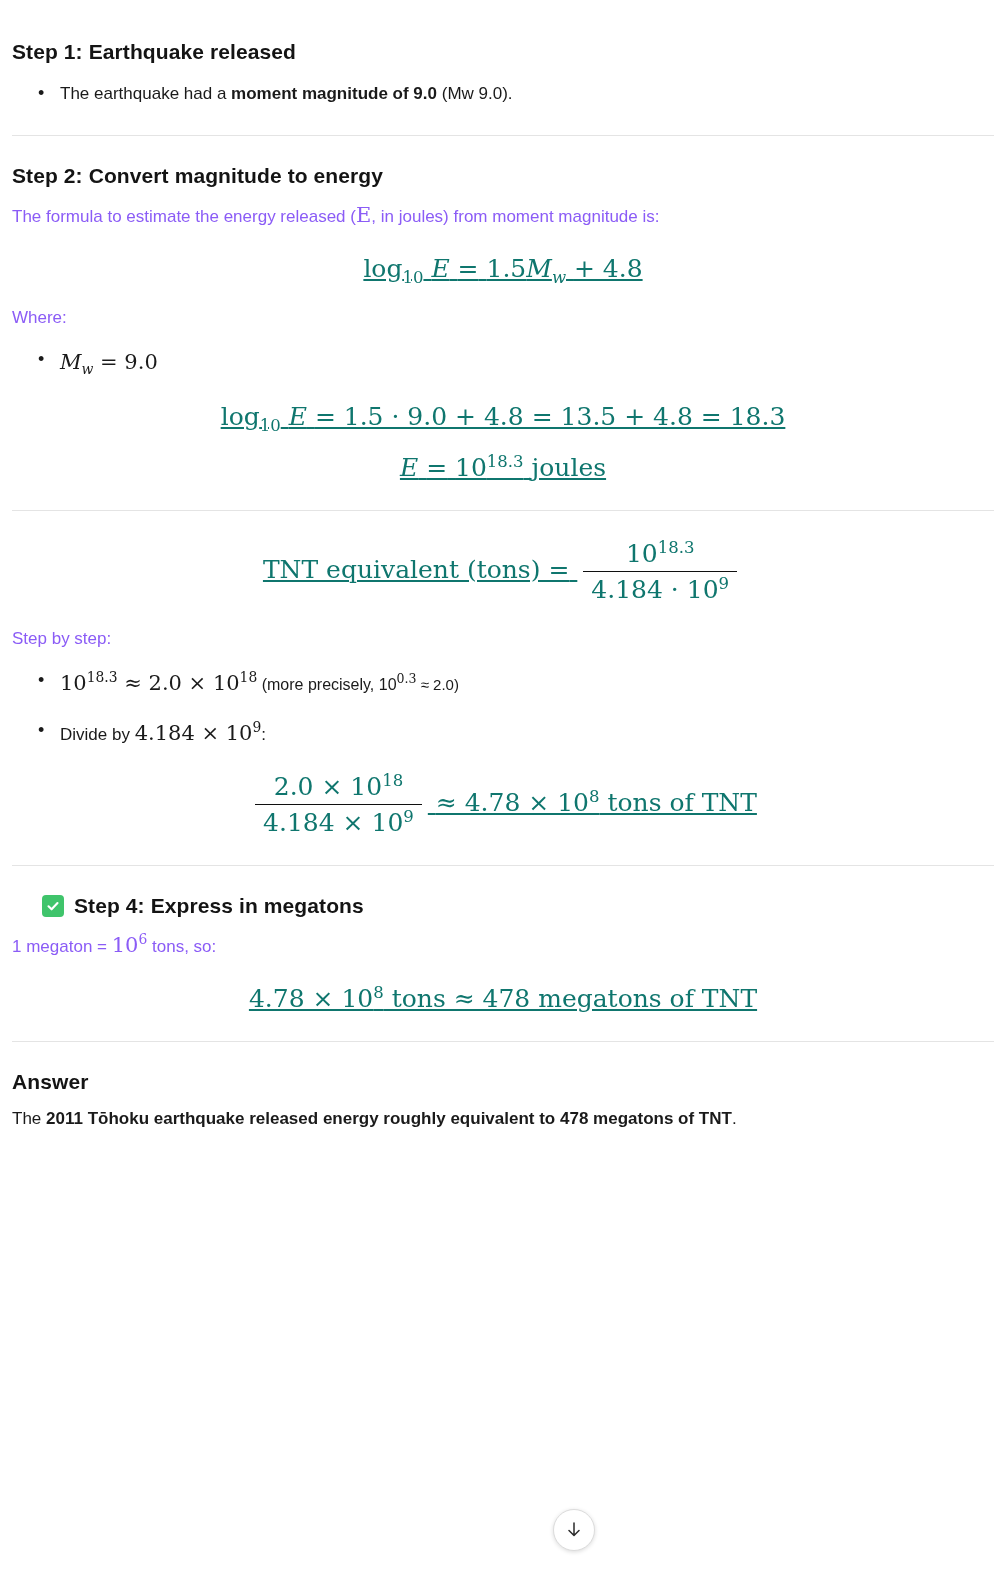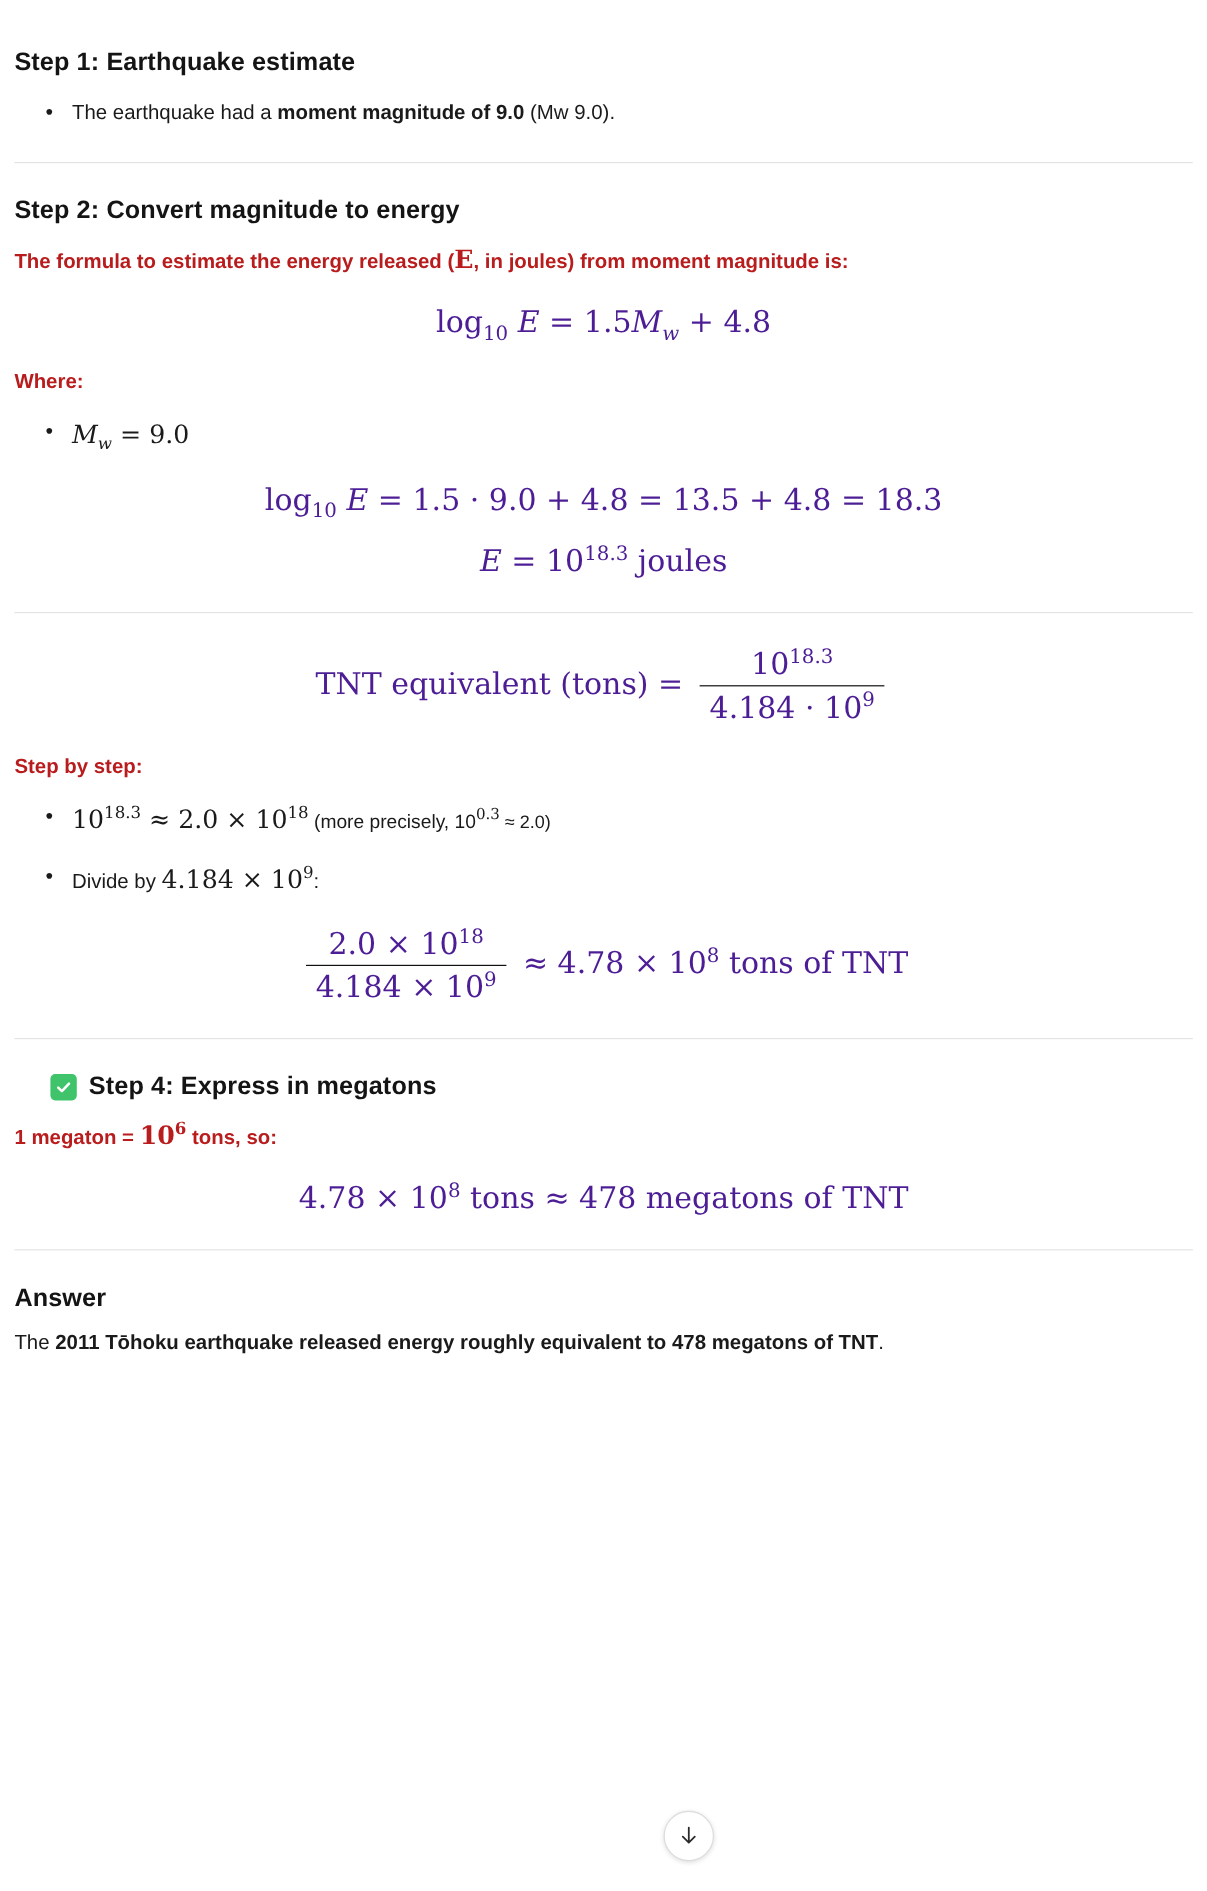--- a/index.html
+++ b/index.html
@@ -45,22 +45,21 @@
     display: inline-flex;
     align-items: center;
     justify-content: center;
     flex: none;
   }
   .check-icon svg { display: block; }
   p.para {
     font-size: 17px;
     line-height: 1.5;
     margin: 0 0 14px 0;
-    color: #b91c1c;
-    font-weight: bold;
+    color: #8b5cf6;
   }
   ul.bullets {
     margin: 0 0 14px 0;
     padding-left: 34px;
     list-style: none;
   }
   ul.bullets li {
     font-size: 17px;
     line-height: 1.6;
     margin: 16px 0 6px 0;
@@ -78,21 +77,22 @@
   hr.sep {
     border: none;
     border-top: 1px solid #e4e4e4;
     margin: 28px 0 28px 0;
   }
   .math-block {
     text-align: center;
     font-family: "DejaVu Serif", "Liberation Serif", serif;
     font-size: 25px;
     margin: 22px 0 22px 0;
-    color: #4c1d95;
+    color: #0f766e;
+    text-decoration: underline;
   }
   .mi { font-style: italic; font-family: "DejaVu Serif","Liberation Serif",serif; }
   .mrm { font-style: normal; font-family: "DejaVu Serif","Liberation Serif",serif; }
   .math-inline {
     font-family: "DejaVu Serif", "Liberation Serif", serif;
     font-size: 21px;
     font-style: normal;
     white-space: nowrap;
   }
   .math-inline-sm {
@@ -148,21 +148,21 @@
   }
   .scroll-fab svg { display: block; }
   .bullet-math-li { padding-left: 14px; }
 </style>
 </head>
 <body>
 
 <div class="page">
 
   <section>
-    <h2 class="step-heading">Step 1: Earthquake estimate</h2>
+    <h2 class="step-heading">Step 1: Earthquake released</h2>
     <ul class="bullets">
       <li><span>The earthquake had a </span><strong>moment magnitude of 9.0</strong><span> (Mw 9.0).</span></li>
     </ul>
   </section>
 
   <hr class="sep">
 
   <section>
     <h2 class="step-heading">Step 2: Convert magnitude to energy</h2>
     <p class="para"><span>The formula to estimate the energy released (</span><span class="mi math-inline">E</span><span>, in joules) from moment magnitude is:</span></p>

